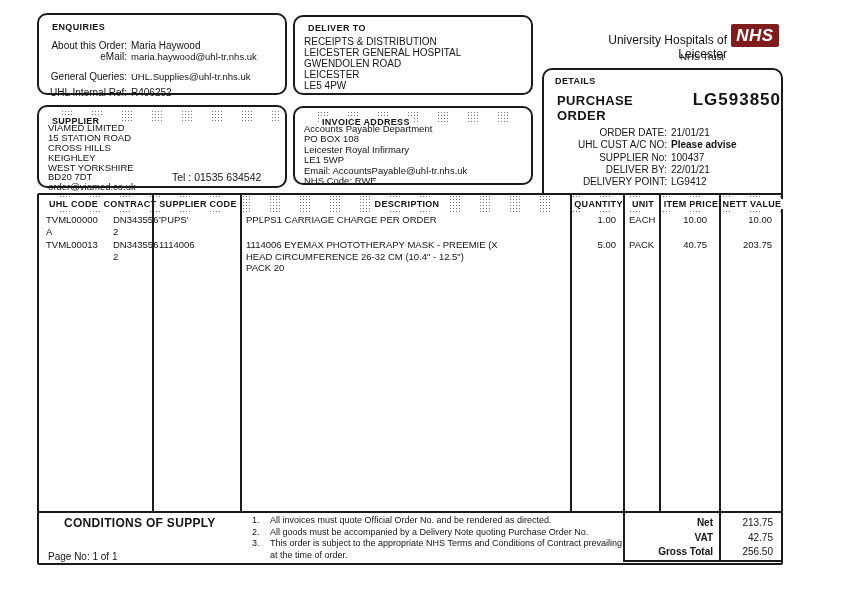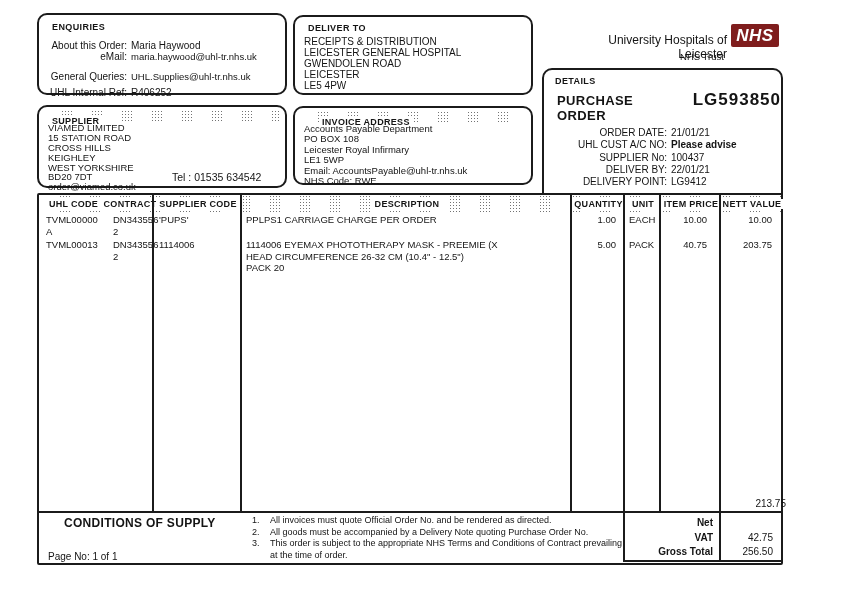--- a/index.html
+++ b/index.html
@@ -243,21 +243,21 @@
         <span class="cond-num">3.</span>
         <span class="cond-text">This order is subject to the appropriate NHS Terms and Conditions of Contract prevailing at the time of order.</span>
       </div>
     </div>
 
     <div class="vline" style="left:584px; top:316px; height:49px;"></div>
     <div class="vline" style="left:680px; top:316px; height:49px;"></div>
     <div class="hline" style="left:584px; top:365px; width:158px;"></div>
 
     <div class="t-label" style="top:322px;">Net</div>
-    <div class="t-value" style="top:303px;padding-left:13px;">213.75</div>
+    <div class="t-value" style="top:322px;">213.75</div>
     <div class="t-label" style="top:337px;">VAT</div>
     <div class="t-value" style="top:337px;">42.75</div>
     <div class="t-label" style="top:351px;">Gross Total</div>
     <div class="t-value" style="top:351px;">256.50</div>
 
     <div class="page-no">Page No: 1 of 1</div>
   </div>
 
 </div>
 

